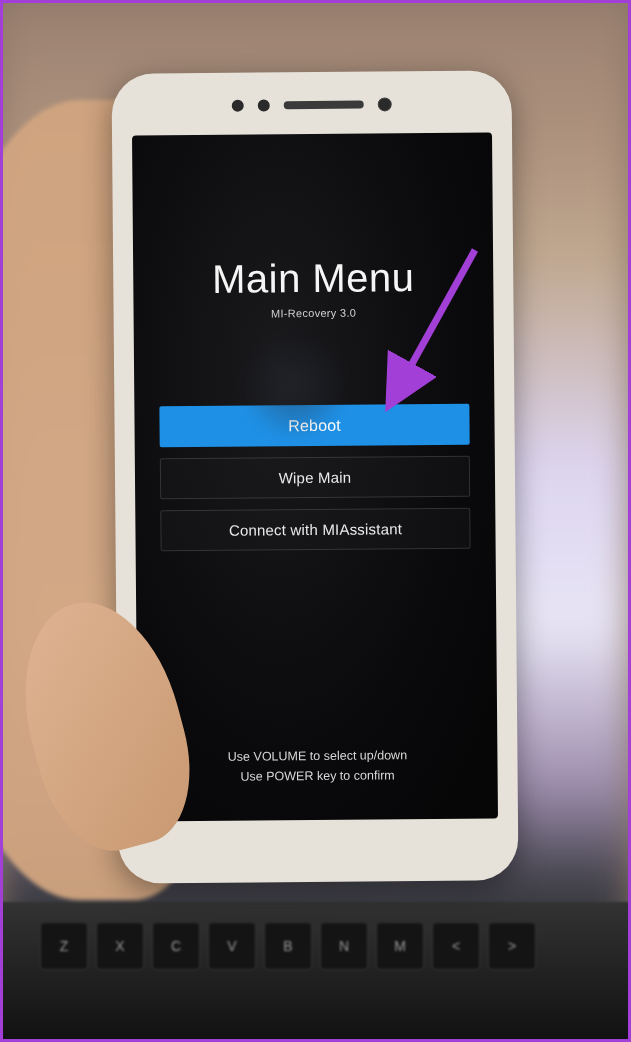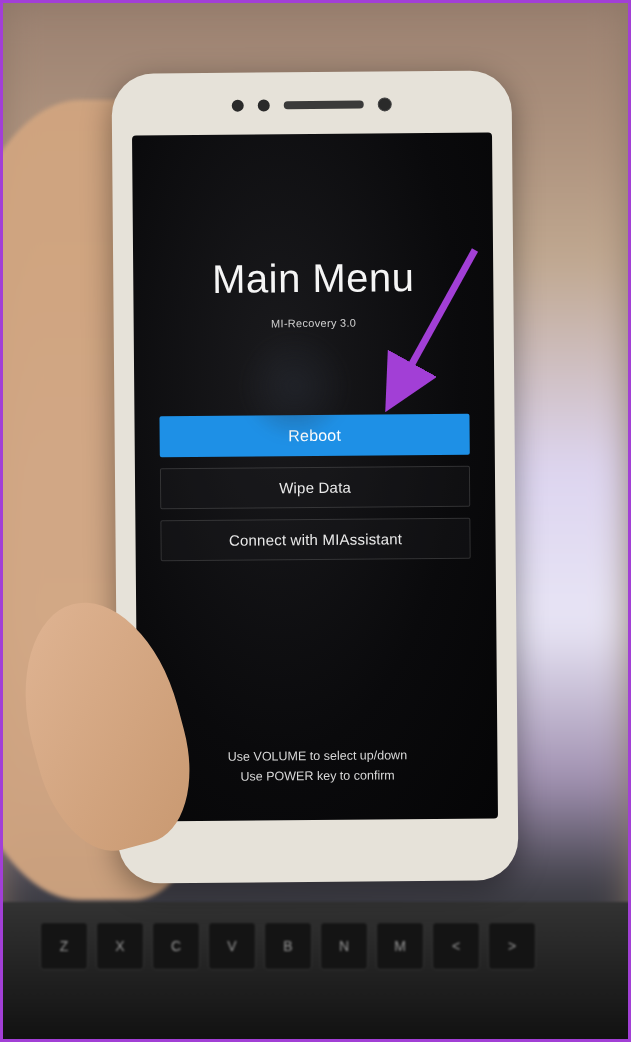--- a/index.html
+++ b/index.html
@@ -152,21 +152,21 @@
       filter: blur(5px);
     }
     .main-title {
       margin-top: 122px;
       color: #f5f5f5;
       font-size: 40px;
       font-weight: 400;
       letter-spacing: 0.5px;
     }
     .subtitle {
-      margin-top: 16px;
+      margin-top: 6px;
       color: #d0d0d0;
       font-size: 11px;
       letter-spacing: 0.3px;
     }
     .menu {
       margin-top: 86px;
       width: 86%;
       display: flex;
       flex-direction: column;
       gap: 11px;
@@ -237,21 +237,21 @@
     <div class="reflection"></div>
 
     <div class="main-title">Main Menu</div>
     <div class="subtitle">MI-Recovery 3.0</div>
 
     <div class="menu">
       <div class="menu-item selected">
         <span>Reboot</span>
       </div>
       <div class="menu-item">
-        <span>Wipe Data</span>
+        <span>Wipe Main</span>
       </div>
       <div class="menu-item">
         <span>Connect with MIAssistant</span>
       </div>
     </div>
 
     <div class="instructions">
       <div>Use VOLUME to select up/down</div>
       <div>Use POWER key to confirm</div>
     </div>

